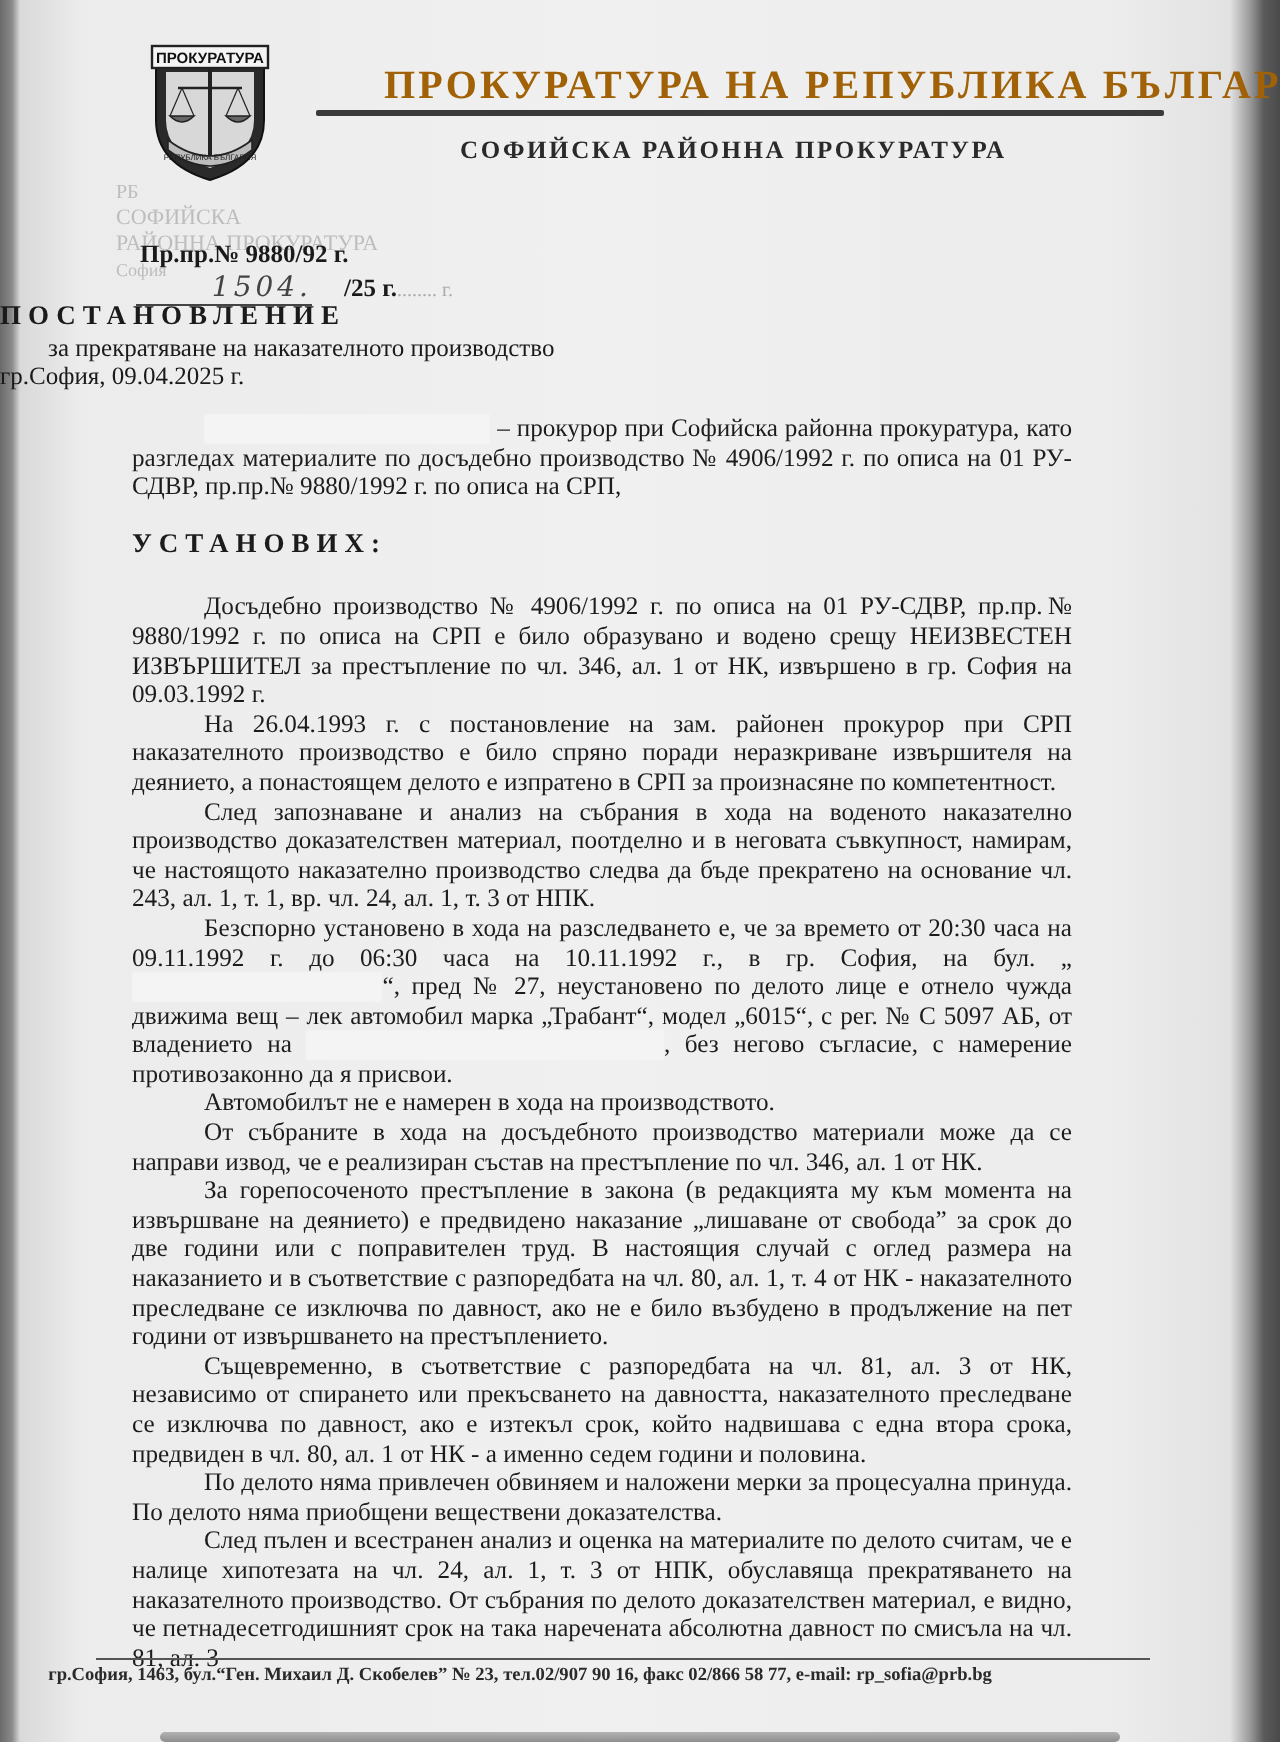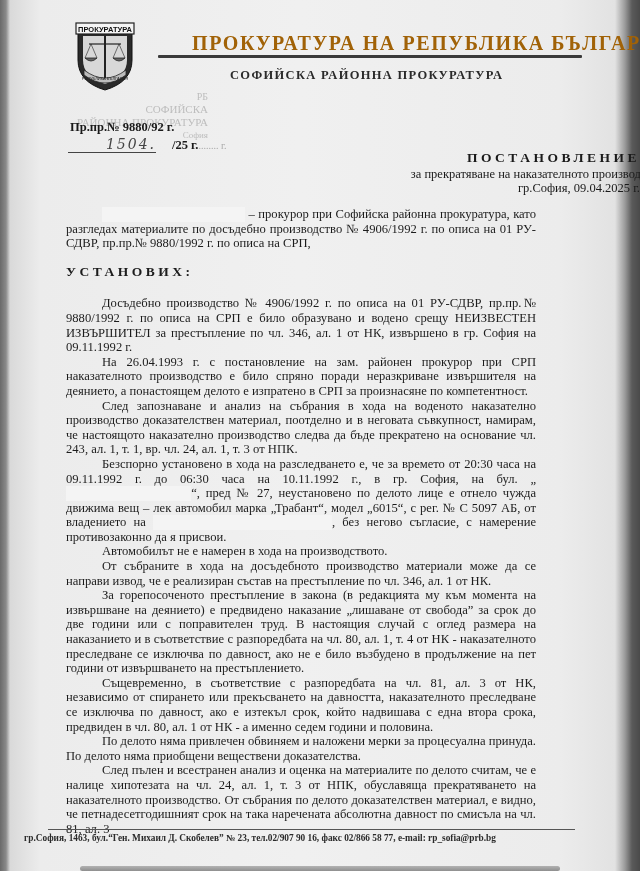--- a/index.html
+++ b/index.html
@@ -13,29 +13,29 @@
     .emblem { position: absolute; left: 72px; top: 20px; width: 66px; height: 72px; }
     .hdr-title {
       position: absolute; left: 192px; top: 32px; font-weight: bold; font-size: 20px;
       letter-spacing: 1.6px; color: #a16207; white-space: nowrap;
     }
     .hdr-rule { position: absolute; left: 158px; top: 55px; width: 424px; height: 3px; background: #3a3a3a; border-radius: 1px; }
     .hdr-sub {
       position: absolute; left: 230px; top: 68px; font-weight: bold; font-size: 12.5px;
       letter-spacing: 1.3px; color: #2a2a2a; white-space: nowrap;
     }
-    .stamp { position: absolute; left: 58px; top: 90px; width: 150px; text-align: right; color: #bdbdbd; font-size: 11px; line-height: 13px; }
+    .stamp { position: absolute; left: 58px; top: 90px; width: 150px; text-align: left; color: #bdbdbd; font-size: 11px; line-height: 13px; }
     .stamp .s1 { font-size: 10px; }
     .stamp .s4 { font-size: 9px; }
     .reg1 { position: absolute; left: 70px; top: 120px; font-weight: bold; font-size: 12.5px; white-space: nowrap; }
     .reg2 { position: absolute; left: 68px; top: 136px; font-size: 12.5px; white-space: nowrap; }
     .reg2 .hand { display: inline-block; width: 88px; border-bottom: 1px solid #444; font-family: "DejaVu Serif", serif; font-style: italic; font-size: 14px; color: #444; text-align: right; letter-spacing: 2px; }
     .reg2 .yr { font-weight: bold; margin-left: 16px; }
     .reg2 .dots { color: #aaa; font-size: 10px; }
-    .doc-title { position: absolute; left: 0; width: 640px; text-align: right; }
+    .doc-title { position: absolute; left: 0; width: 640px; text-align: left; }
     .t1 { top: 150px; font-weight: bold; font-size: 13.5px; letter-spacing: 3.5px; }
     .t2 { top: 167px; font-weight: normal; font-size: 12.5px; padding-left: 24px; }
     .t3 { top: 181px; font-size: 12.5px; }
     .body-text {
       position: absolute; left: 66px; top: 207px; width: 470px;
       font-size: 12.6px; line-height: 14.6px; text-align: justify; color: #1c1c1c;
     }
     .body-text p { margin: 0; text-indent: 36px; }
     .redact { display: inline-block; background: #f4f4f4; color: transparent; filter: blur(0.5px); }
     .heading { text-align: left; font-weight: bold; letter-spacing: 3.5px; font-size: 13.5px; margin: 14px 0 17px 0; text-indent: 0; }
@@ -83,21 +83,21 @@
 
   <div class="doc-title t1">ПОСТАНОВЛЕНИЕ</div>
   <div class="doc-title t2">за прекратяване на наказателното производство</div>
   <div class="doc-title t3">гр.София, 09.04.2025 г.</div>
 
   <div class="body-text">
     <p><span class="redact">████████████</span> <span>– прокурор при Софийска районна прокуратура, като разгледах материалите по досъдебно производство № 4906/1992 г. по описа на 01 РУ-СДВР, пр.пр.№ 9880/1992 г. по описа на СРП,</span></p>
 
     <div class="heading">УСТАНОВИХ:</div>
 
-    <p>Досъдебно производство № 4906/1992 г. по описа на 01 РУ-СДВР, пр.пр.№ 9880/1992 г. по описа на СРП е било образувано и водено срещу НЕИЗВЕСТЕН ИЗВЪРШИТЕЛ за престъпление по чл. 346, ал. 1 от НК, извършено в гр. София на 09.11.1992 г.</p>
+    <p>Досъдебно производство № 4906/1992 г. по описа на 01 РУ-СДВР, пр.пр.№ 9880/1992 г. по описа на СРП е било образувано и водено срещу НЕИЗВЕСТЕН ИЗВЪРШИТЕЛ за престъпление по чл. 346, ал. 1 от НК, извършено в гр. София на 09.03.1992 г.</p>
     <p>На 26.04.1993 г. с постановление на зам. районен прокурор при СРП наказателното производство е било спряно поради неразкриване извършителя на деянието, а понастоящем делото е изпратено в СРП за произнасяне по компетентност.</p>
     <p>След запознаване и анализ на събрания в хода на воденото наказателно производство доказателствен материал, поотделно и в неговата съвкупност, намирам, че настоящото наказателно производство следва да бъде прекратено на основание чл. 243, ал. 1, т. 1, вр. чл. 24, ал. 1, т. 3 от НПК.</p>
     <p><span>Безспорно установено в хода на разследването е, че за времето от 20:30 часа на 09.11.1992 г. до 06:30 часа на 10.11.1992 г., в гр. София, на бул. „</span><span class="redact">██████████</span><span>“, пред № 27, неустановено по делото лице е отнело чужда движима вещ – лек автомобил марка „Трабант“, модел „6015“, с рег. № С 5097 АБ, от владението на </span><span class="redact">████████████████</span><span>, без негово съгласие, с намерение противозаконно да я присвои.</span></p>
     <p>Автомобилът не е намерен в хода на производството.</p>
     <p>От събраните в хода на досъдебното производство материали може да се направи извод, че е реализиран състав на престъпление по чл. 346, ал. 1 от НК.</p>
     <p>За горепосоченото престъпление в закона (в редакцията му към момента на извършване на деянието) е предвидено наказание „лишаване от свобода” за срок до две години или с поправителен труд. В настоящия случай с оглед размера на наказанието и в съответствие с разпоредбата на чл. 80, ал. 1, т. 4 от НК - наказателното преследване се изключва по давност, ако не е било възбудено в продължение на пет години от извършването на престъплението.</p>
     <p>Същевременно, в съответствие с разпоредбата на чл. 81, ал. 3 от НК, независимо от спирането или прекъсването на давността, наказателното преследване се изключва по давност, ако е изтекъл срок, който надвишава с една втора срока, предвиден в чл. 80, ал. 1 от НК - а именно седем години и половина.</p>
     <p>По делото няма привлечен обвиняем и наложени мерки за процесуална принуда. По делото няма приобщени веществени доказателства.</p>
     <p>След пълен и всестранен анализ и оценка на материалите по делото считам, че е налице хипотезата на чл. 24, ал. 1, т. 3 от НПК, обуславяща прекратяването на наказателното производство. От събрания по делото доказателствен материал, е видно, че петнадесетгодишният срок на така наречената абсолютна давност по смисъла на чл. 81, ал. 3</p>
   </div>

